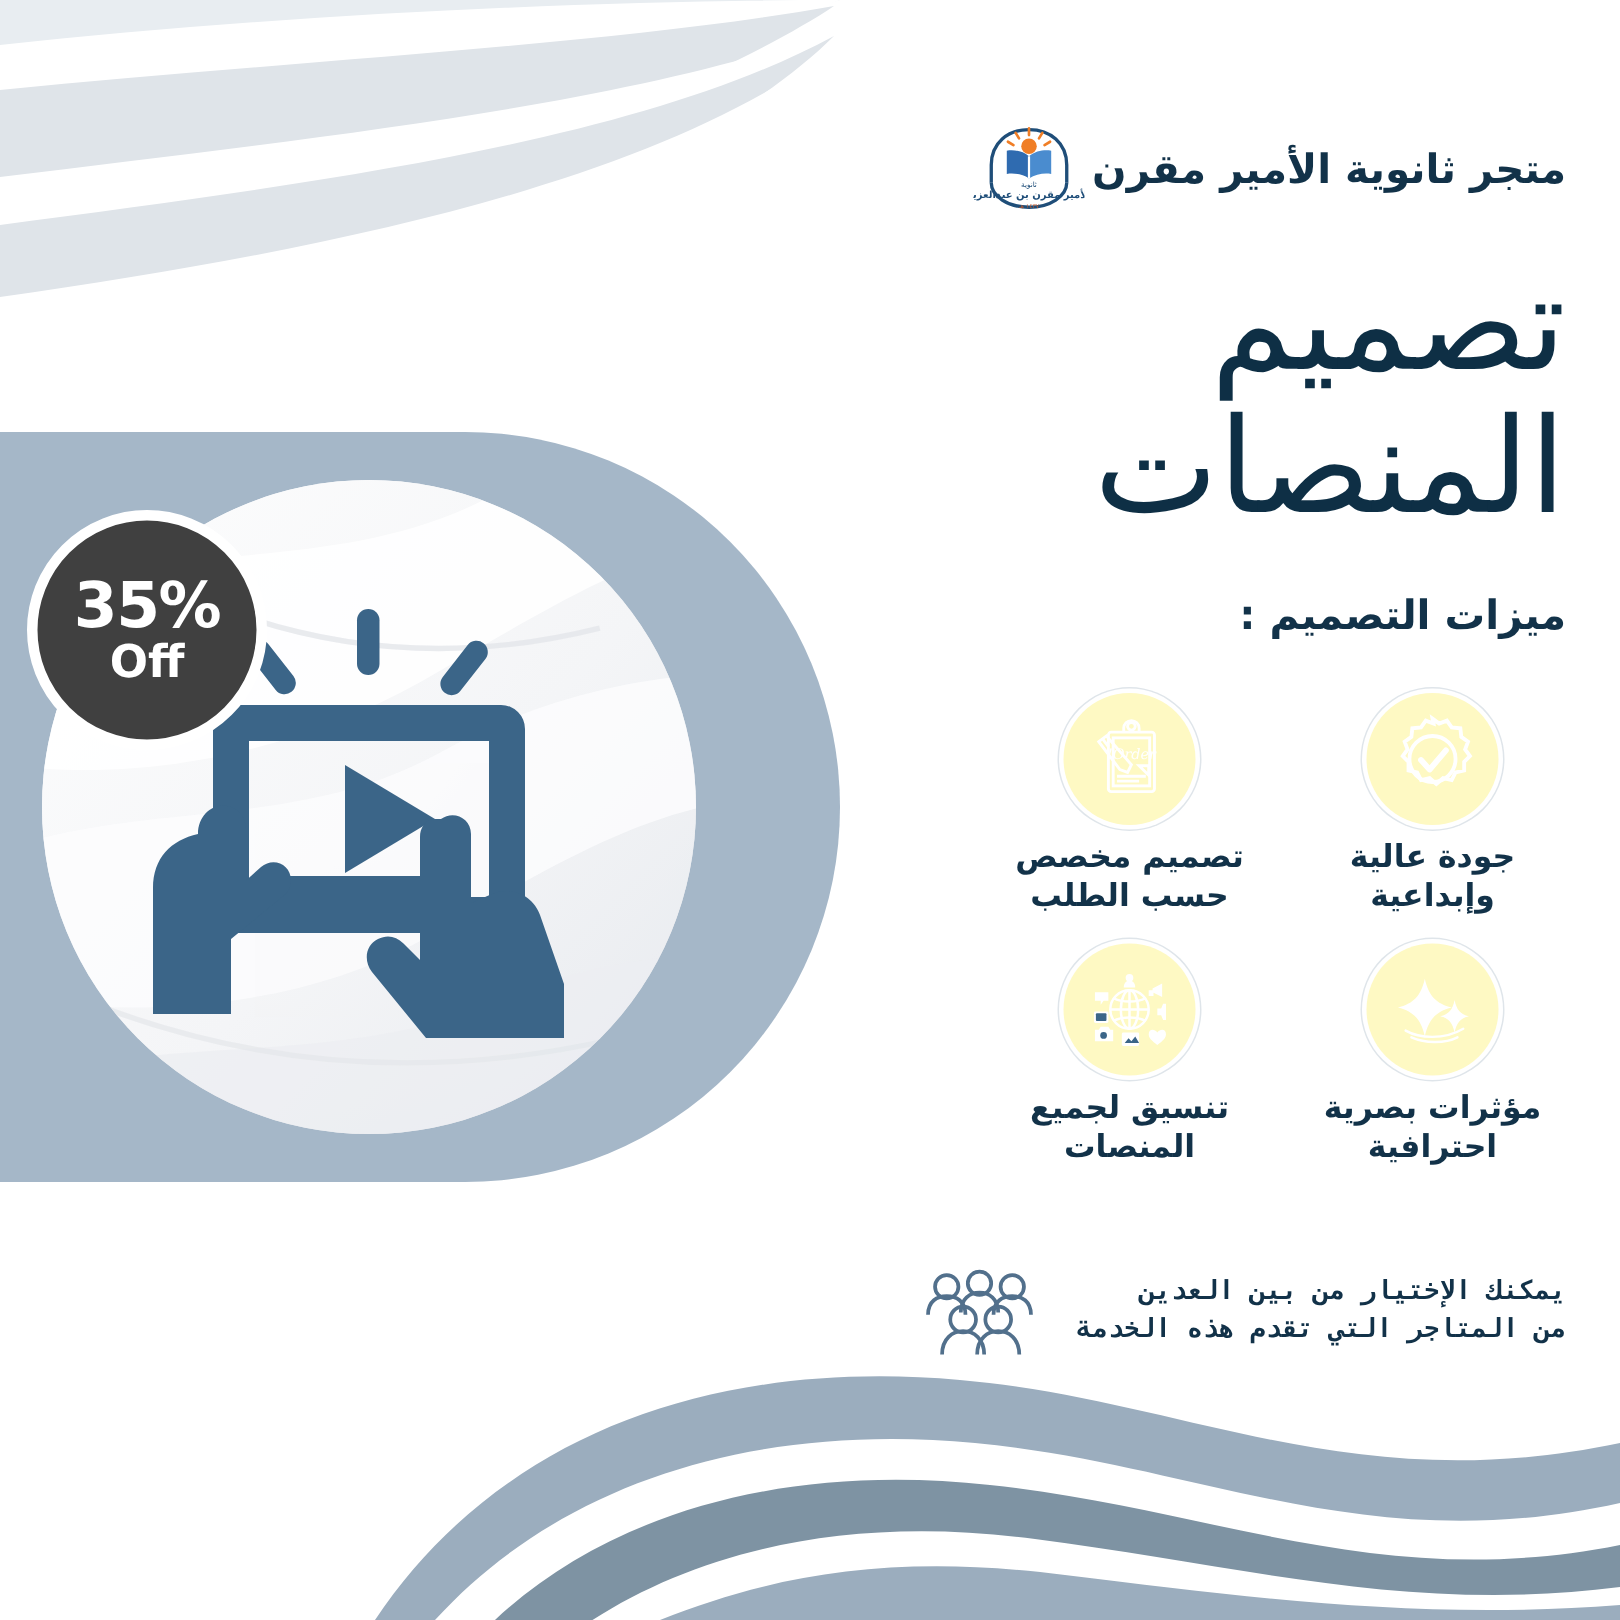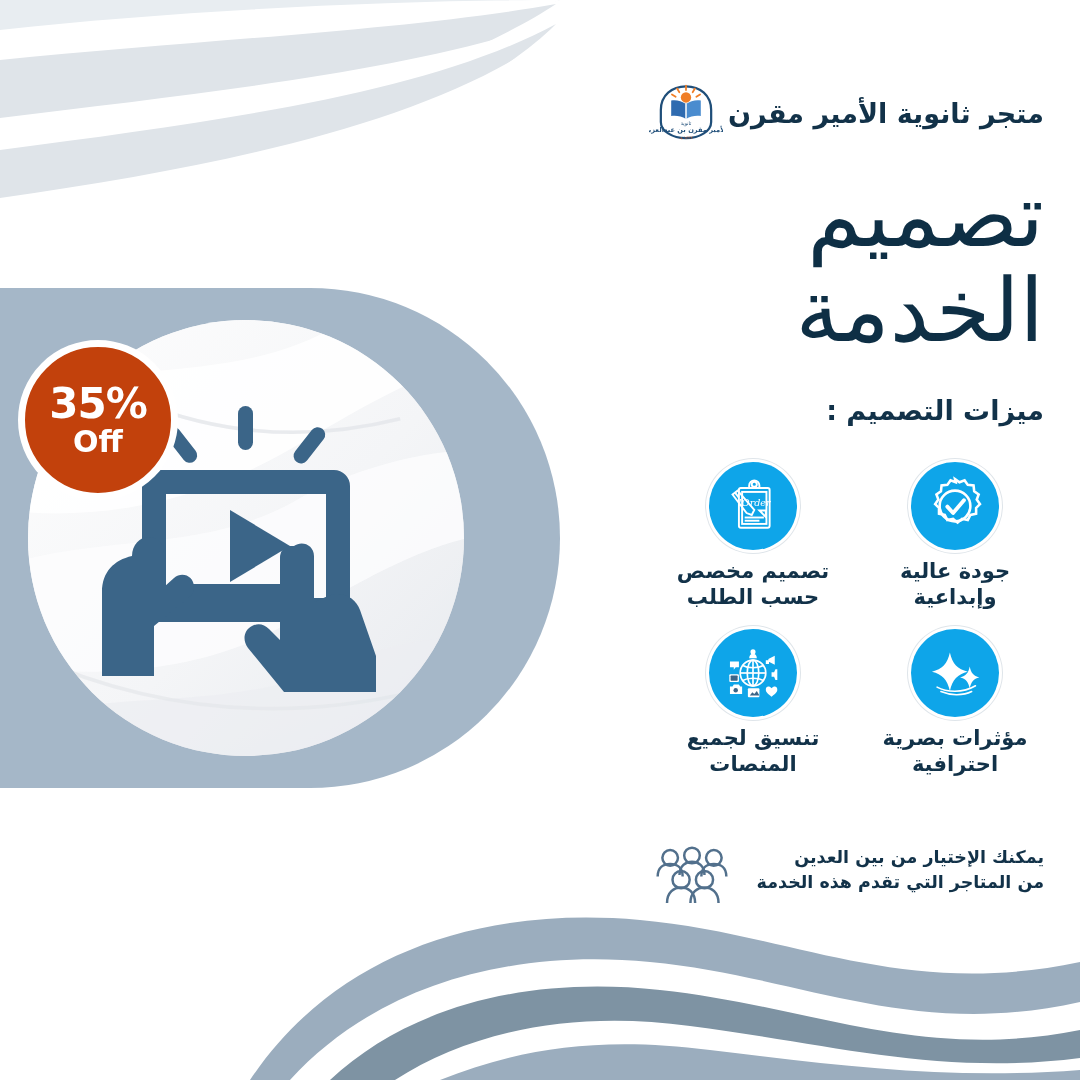--- a/index.html
+++ b/index.html
@@ -53,21 +53,21 @@
   }
 
   
   .badge-discount {
     position: absolute;
     left: 18px;
     top: 340px;
     width: 160px;
     height: 160px;
     border-radius: 50%;
-    background: #c2410c;
+    background: #404040;
     border: 7px solid #ffffff;
     box-sizing: border-box;
     display: flex;
     flex-direction: column;
     align-items: center;
     justify-content: center;
     color: #ffffff;
     line-height: 1;
     z-index: 6;
   }
@@ -157,43 +157,44 @@
   .feature {
     display: flex;
     flex-direction: column;
     align-items: center;
     gap: 8px;
   }
   .feature-icon {
     width: 88px;
     height: 88px;
     border-radius: 50%;
-    background: #0ea5e9;
+    background: #fef9c3;
     display: flex;
     align-items: center;
     justify-content: center;
     box-shadow: 0 0 0 3px #ffffff, 0 0 0 4px #dfe5ea;
   }
   .feature-label {
     font-size: 21px;
     font-weight: 700;
     color: #123249;
     text-align: center;
     line-height: 1.25;
     max-width: 170px;
   }
 
   .footer-note {
     position: absolute;
     top: 845px;
     right: 0;
     display: flex;
     flex-direction: row-reverse;
-    align-items: flex-start;
+    align-items: center;
     gap: 26px;
+    font-family: Liberation Mono, monospace;
   }
   .footer-text {
     font-size: 17.5px;
     font-weight: 700;
     color: #123249;
     line-height: 1.45;
     text-align: right;
     white-space: pre-line;
   }
   .group-icon { width: 78px; height: 60px; flex: 0 0 78px; }
@@ -284,21 +285,21 @@
         </g>
         <text x="50" y="66" font-size="6.5" fill="#1f4e79" text-anchor="middle" font-family="'DejaVu Sans', sans-serif">ثانوية</text>
         <text x="50" y="76" font-size="9" font-weight="bold" fill="#1f4e79" text-anchor="middle" font-family="'DejaVu Sans', sans-serif">الأمير مقرن بن عبدالعزيز</text>
         <text x="50" y="85" font-size="5.5" fill="#c0572a" text-anchor="middle" font-family="'DejaVu Sans', sans-serif">١٤٣٧ هـ</text>
       </svg>
       <span class="brand-name">متجر ثانوية الأمير مقرن</span>
     </div>
 
     <div class="headline">
       <span class="l1">تصميم</span>
-      <span class="l2">الخدمة</span>
+      <span class="l2">المنصات</span>
     </div>
 
     <div class="features-title">ميزات التصميم :</div>
 
     <div class="features-grid">
 
       <div class="feature">
         <div class="feature-icon">
           <svg viewBox="0 0 100 100" width="64" height="64" xmlns="http://www.w3.org/2000/svg" aria-hidden="true">
             <g fill="none" stroke="#ffffff" stroke-width="4">

